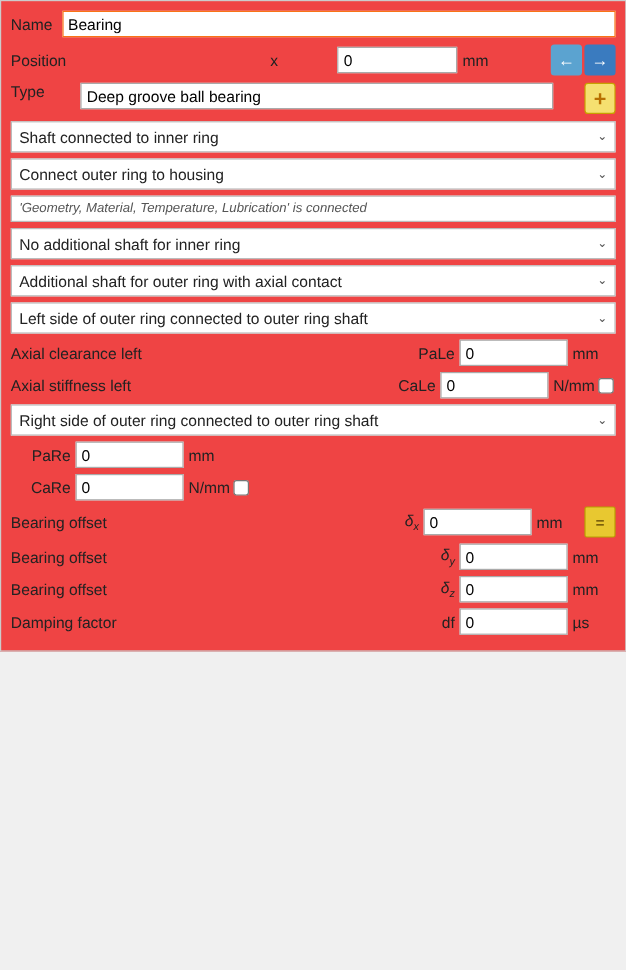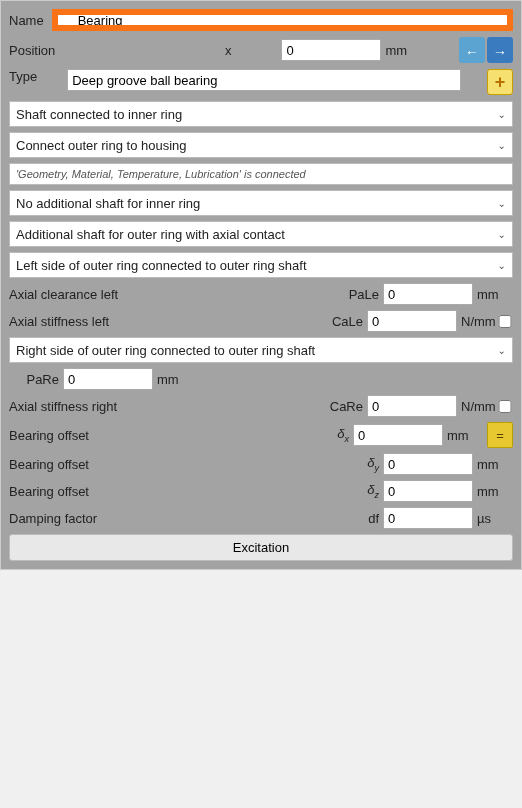--- a/index.html
+++ b/index.html
@@ -4,21 +4,21 @@
   <style>
     * { box-sizing: border-box; margin: 0; padding: 0; }
     body {
       font-family: 'Segoe UI', Arial, sans-serif;
       font-size: 13px;
       background: #f0f0f0;
       width: 522px;
       min-height: 808px;
     }
     .panel {
-      background: #a3a3a3;
+      background: #ef4444;
       border: 1px solid #ccc;
       padding: 8px;
       width: 522px;
     }
     .label {
       color: #222;
       white-space: nowrap;
     }
     .input-text {
       border: 1px solid #aaa;
@@ -28,23 +28,23 @@
       font-size: 13px;
       outline: none;
     }
     .name-row {
       display: flex;
       align-items: center;
       margin-bottom: 6px;
     }
     .name-row .label { margin-right: 8px; }
     .name-input {
-      border: 6px solid #f97316;
+      border: 1px solid #f97316;
       background: #fff;
-      padding: 2px 20px;
+      padding: 2px 4px;
       height: 22px;
       font-size: 13px;
       flex: 1;
     }
     .position-row {
       display: flex;
       align-items: center;
       margin-bottom: 6px;
     }
     .position-row .label { margin-right: auto; }
@@ -254,21 +254,20 @@
     <span class="dropdown-chevron">⌄</span>
   </div>
 
   <div class="field-row">
     <span class="field-code">PaRe</span>
     <input class="input-text field-input" type="text" value="0" style="">
     <span class="field-unit">mm</span>
   </div>
 
   <div class="field-row">
-    <span class="field-label">Axial stiffness right</span>
     <span class="field-code">CaRe</span>
     <input class="input-text field-input" type="text" value="0" style="">
     <span class="field-unit">N/mm</span>
     <input type="checkbox" class="field-checkbox" style="">
   </div>
 
   <div class="field-row">
     <span class="field-label">Bearing offset</span>
     <span class="field-code delta-sym">δ<sub>x</sub></span>
     <input class="input-text field-input" type="text" value="0" style="">
@@ -290,15 +289,14 @@
     <span class="field-unit">mm</span>
   </div>
 
   <div class="field-row">
     <span class="field-label">Damping factor</span>
     <span class="field-code">df</span>
     <input class="input-text field-input" type="text" value="0" style="">
     <span class="field-unit">µs</span>
   </div>
 
-  <button class="excitation-btn">Excitation</button>
 
 </div>
 
 </body></html>

